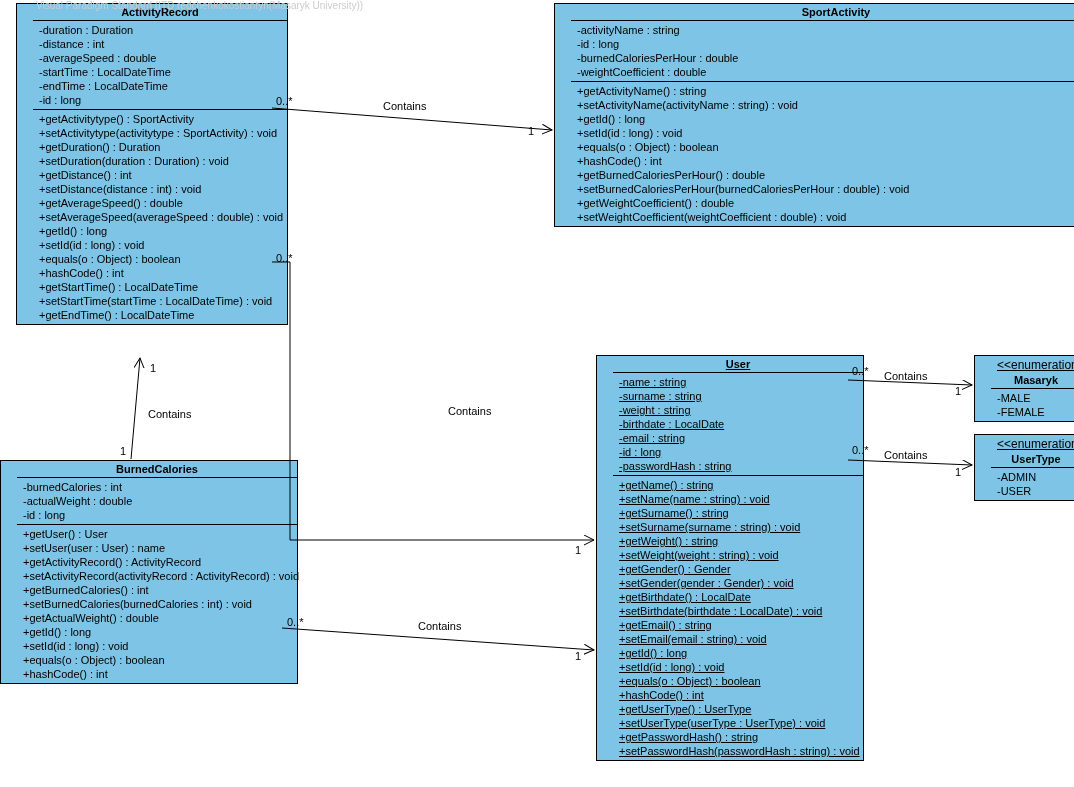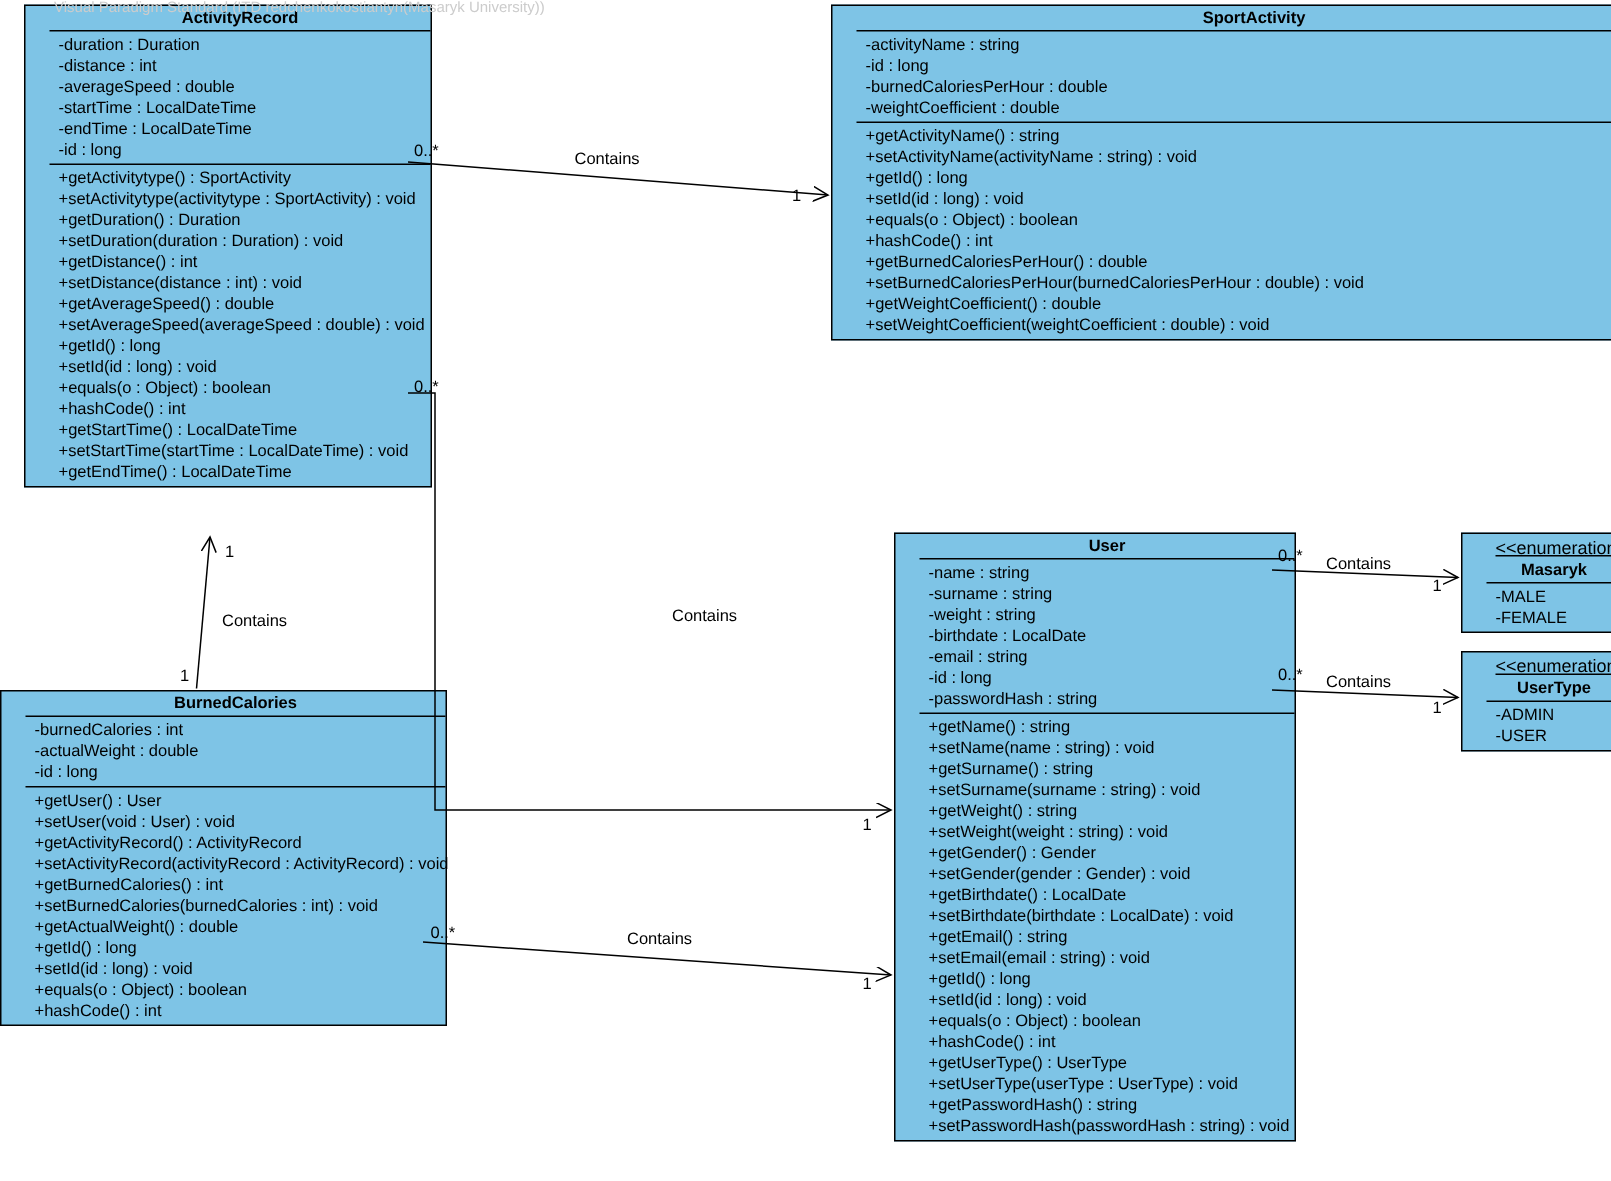--- a/index.html
+++ b/index.html
@@ -110,21 +110,21 @@
       <div class="uml-row">+setId(id : long) : void</div>
       <div class="uml-row">+equals(o : Object) : boolean</div>
       <div class="uml-row">+hashCode() : int</div>
       <div class="uml-row">+getBurnedCaloriesPerHour() : double</div>
       <div class="uml-row">+setBurnedCaloriesPerHour(burnedCaloriesPerHour : double) : void</div>
       <div class="uml-row">+getWeightCoefficient() : double</div>
       <div class="uml-row">+setWeightCoefficient(weightCoefficient : double) : void</div>
     </div>
 </div>
 
-<div class="uml-class" style="left:596px; top:355px; width:250px;">
+<div class="uml-class" style="left:596px; top:355px; width:250px;text-decoration:underline;">
   <div class="uml-name">User</div>
   <div class="uml-section" id="attrs-user">
       <div class="uml-row">-name : string</div>
       <div class="uml-row">-surname : string</div>
       <div class="uml-row">-weight : string</div>
       <div class="uml-row">-birthdate : LocalDate</div>
       <div class="uml-row">-email : string</div>
       <div class="uml-row">-id : long</div>
       <div class="uml-row">-passwordHash : string</div>
     </div>
@@ -154,21 +154,21 @@
 
 <div class="uml-class" style="left:0px; top:460px; width:280px;">
   <div class="uml-name">BurnedCalories</div>
   <div class="uml-section" id="attrs-burnedCalories">
       <div class="uml-row">-burnedCalories : int</div>
       <div class="uml-row">-actualWeight : double</div>
       <div class="uml-row">-id : long</div>
     </div>
   <div class="uml-section" id="ops-burnedCalories">
       <div class="uml-row">+getUser() : User</div>
-      <div class="uml-row">+setUser(void : User) : void</div>
+      <div class="uml-row">+setUser(user : User) : name</div>
       <div class="uml-row">+getActivityRecord() : ActivityRecord</div>
       <div class="uml-row">+setActivityRecord(activityRecord : ActivityRecord) : void</div>
       <div class="uml-row">+getBurnedCalories() : int</div>
       <div class="uml-row">+setBurnedCalories(burnedCalories : int) : void</div>
       <div class="uml-row">+getActualWeight() : double</div>
       <div class="uml-row">+getId() : long</div>
       <div class="uml-row">+setId(id : long) : void</div>
       <div class="uml-row">+equals(o : Object) : boolean</div>
       <div class="uml-row">+hashCode() : int</div>
     </div>

